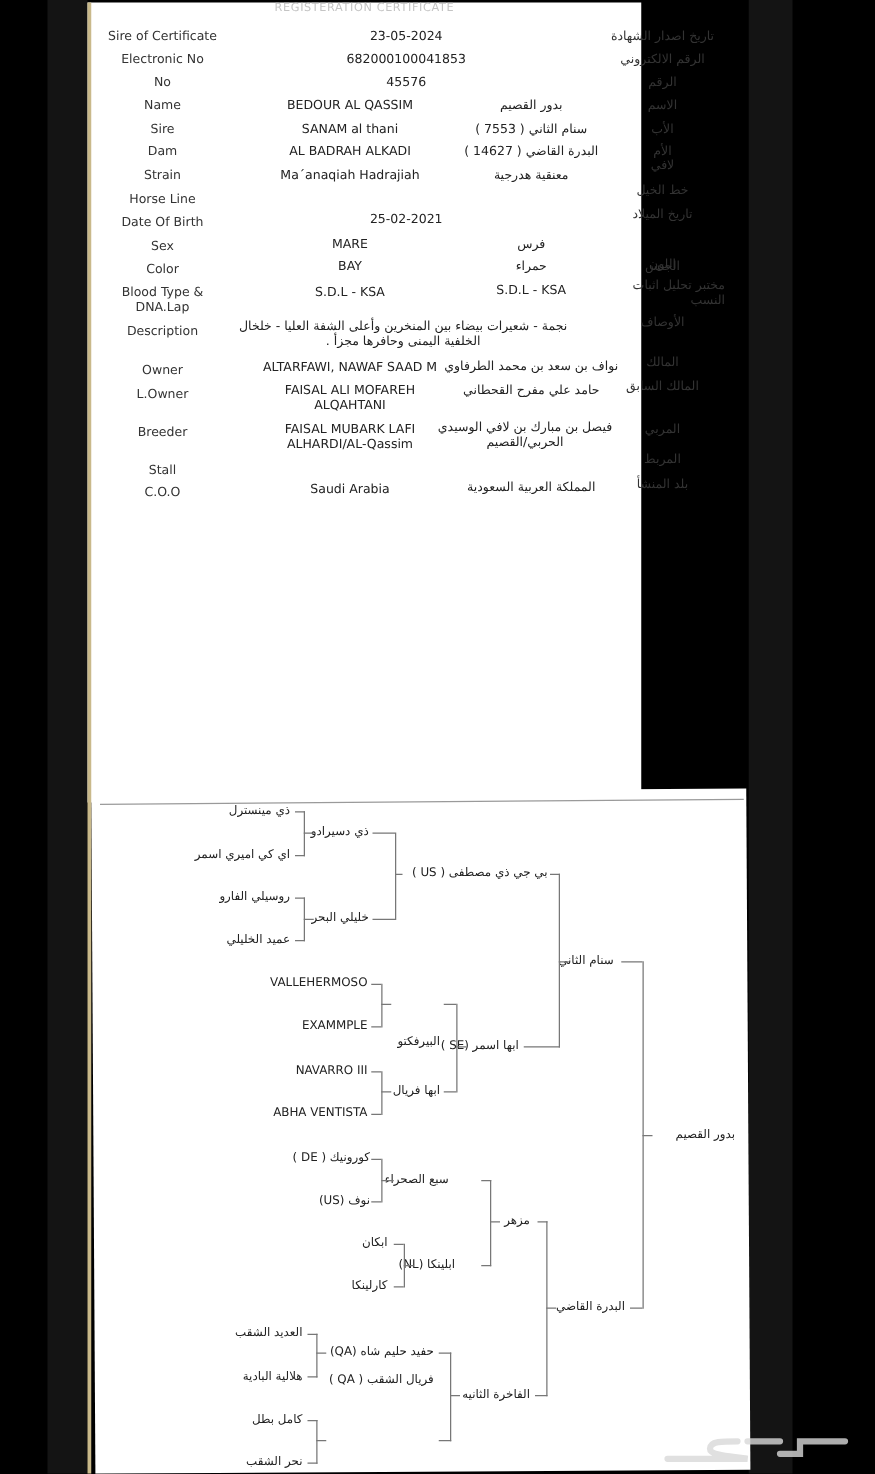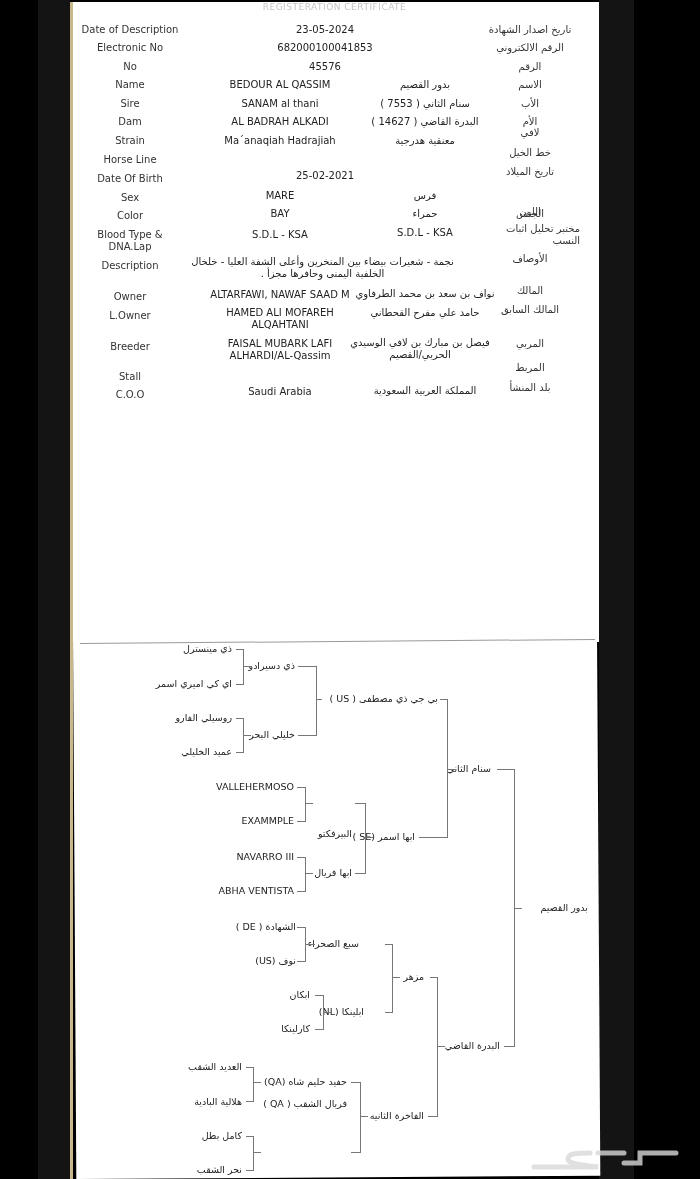--- a/index.html
+++ b/index.html
@@ -1,20 +1,20 @@
 <!DOCTYPE html>
 <html><head>
 <meta charset="utf-8">
 <style>
   html, body { margin:0; padding:0; }
   body { width:700px; height:1179px; background:#000; position:relative; overflow:hidden;
          font-family:"DejaVu Sans", sans-serif; color:#222; }
   .frame-side { position:absolute; top:0; bottom:0; background:#141414; }
   .page { position:absolute; background:#fff; }
-  .page1 { left:70px; top:2px; width:529px; height:640px; }
+  .page1 { left:70px; top:2px; width:443px; height:640px; }
   .page1-border { position:absolute; left:70px; top:2px; width:3px; height:1177px; background:#c9b98a; }
   .page2 { left:73px; top:634px; width:524px; height:545px; transform:rotate(-0.35deg); transform-origin:left top; }
   .sep-line { position:absolute; left:80px; top:643px; width:515px; height:1px; background:#9a9a9a; transform:rotate(-0.45deg); transform-origin:left center; }
   .cert-title { position:absolute; left:0; width:100%; top:0; text-align:center; font-size:9px; color:#c4c4c4; letter-spacing:0.5px; }
   .row { position:absolute; left:0; width:529px; font-size:10px; line-height:12px; }
   .row .en-label { position:absolute; left:0; width:120px; text-align:center; color:#333; }
   .row .en-val { position:absolute; left:110px; width:200px; text-align:center; color:#222; }
   .row .ar-val { position:absolute; left:270px; width:170px; text-align:center; color:#222; direction:rtl; }
   .row .ar-label { position:absolute; left:400px; width:120px; text-align:center; color:#333; direction:rtl; }
   .row .center-val { position:absolute; left:180px; width:150px; text-align:center; color:#222; }
@@ -28,21 +28,21 @@
 <body>
 
 <div class="frame-side" style="left:0;width:70px;background:#000;"></div>
 <div class="frame-side" style="left:38px;width:32px;"></div>
 <div class="frame-side" style="left:599px;width:35px;"></div>
 
 <div class="page page1">
   <div class="cert-title">REGISTERATION CERTIFICATE</div>
 
   <div class="row" style="top:22px;">
-    <span class="en-label">Date of Description</span>
+    <span class="en-label">Sire of Certificate</span>
     <span class="center-val">23-05-2024</span>
     <span class="ar-label">تاريخ اصدار الشهادة</span>
   </div>
   <div class="row" style="top:40px;">
     <span class="en-label">Electronic No</span>
     <span class="center-val">682000100041853</span>
     <span class="ar-label">الرقم الالكتروني</span>
   </div>
   <div class="row" style="top:59px;">
     <span class="en-label">No</span>
@@ -106,21 +106,21 @@
     <span class="ar-label" style="top:-7px;">الأوصاف</span>
   </div>
   <div class="row" style="top:289px;">
     <span class="en-label">Owner</span>
     <span class="en-val" style="top:-2px;">ALTARFAWI, NAWAF SAAD M</span>
     <span class="ar-val" style="top:-3px;">نواف بن سعد بن محمد الطرفاوي</span>
     <span class="ar-label" style="top:-6px;">المالك</span>
   </div>
   <div class="row" style="top:308px;">
     <span class="en-label">L.Owner</span>
-    <span class="en-val" style="width:130px;left:145px;top:-3px;">HAMED ALI MOFAREH ALQAHTANI</span>
+    <span class="en-val" style="width:130px;left:145px;top:-3px;">FAISAL ALI MOFAREH ALQAHTANI</span>
     <span class="ar-val" style="top:-3px;">حامد علي مفرح القحطاني</span>
     <span class="ar-label" style="top:-6px;">المالك السابق</span>
   </div>
   <div class="row" style="top:339px;">
     <span class="en-label">Breeder</span>
     <span class="en-val" style="width:140px;left:140px;top:-3px;">FAISAL MUBARK LAFI ALHARDI/AL-Qassim</span>
     <span class="ar-val" style="top:-4px;width:150px;left:275px;">فيصل بن مبارك بن لافي الوسيدي الحربي/القصيم</span>
     <span class="ar-label" style="top:-3px;">المربي</span>
   </div>
   <div class="row" style="top:369px;">
@@ -142,21 +142,21 @@
 <div>
 
   <span class="ped" style="right:468px;top:643px;">ذي مينسترل</span>
   <span class="ped" style="right:468px;top:678px;">اي كي اميري اسمر</span>
   <span class="ped" style="right:468px;top:712px;">روسيلي الفارو</span>
   <span class="ped" style="right:468px;top:746px;">عميد الخليلي</span>
   <span class="ped ped-en" style="right:406px;top:781px;">VALLEHERMOSO</span>
   <span class="ped ped-en" style="right:406px;top:815px;">EXAMMPLE</span>
   <span class="ped ped-en" style="right:406px;top:851px;">NAVARRO III</span>
   <span class="ped ped-en" style="right:406px;top:885px;">ABHA VENTISTA</span>
-  <span class="ped" style="right:404px;top:921px;">الشهادة ( DE )</span>
+  <span class="ped" style="right:404px;top:921px;">كورونيك ( DE )</span>
   <span class="ped" style="right:404px;top:955px;">نوف (US)</span>
   <span class="ped" style="right:390px;top:989px;">ابكان</span>
   <span class="ped" style="right:390px;top:1023px;">كارلينكا</span>
   <span class="ped" style="right:458px;top:1061px;">العديد الشقب</span>
   <span class="ped" style="right:458px;top:1096px;">هلالية البادية</span>
   <span class="ped" style="right:458px;top:1130px;">كامل بطل</span>
   <span class="ped" style="right:458px;top:1164px;">نحر الشقب</span>
 
   <span class="ped" style="right:405px;top:660px;">ذي دسيرادو</span>
   <span class="ped" style="right:405px;top:729px;">خليلي البحر</span>

